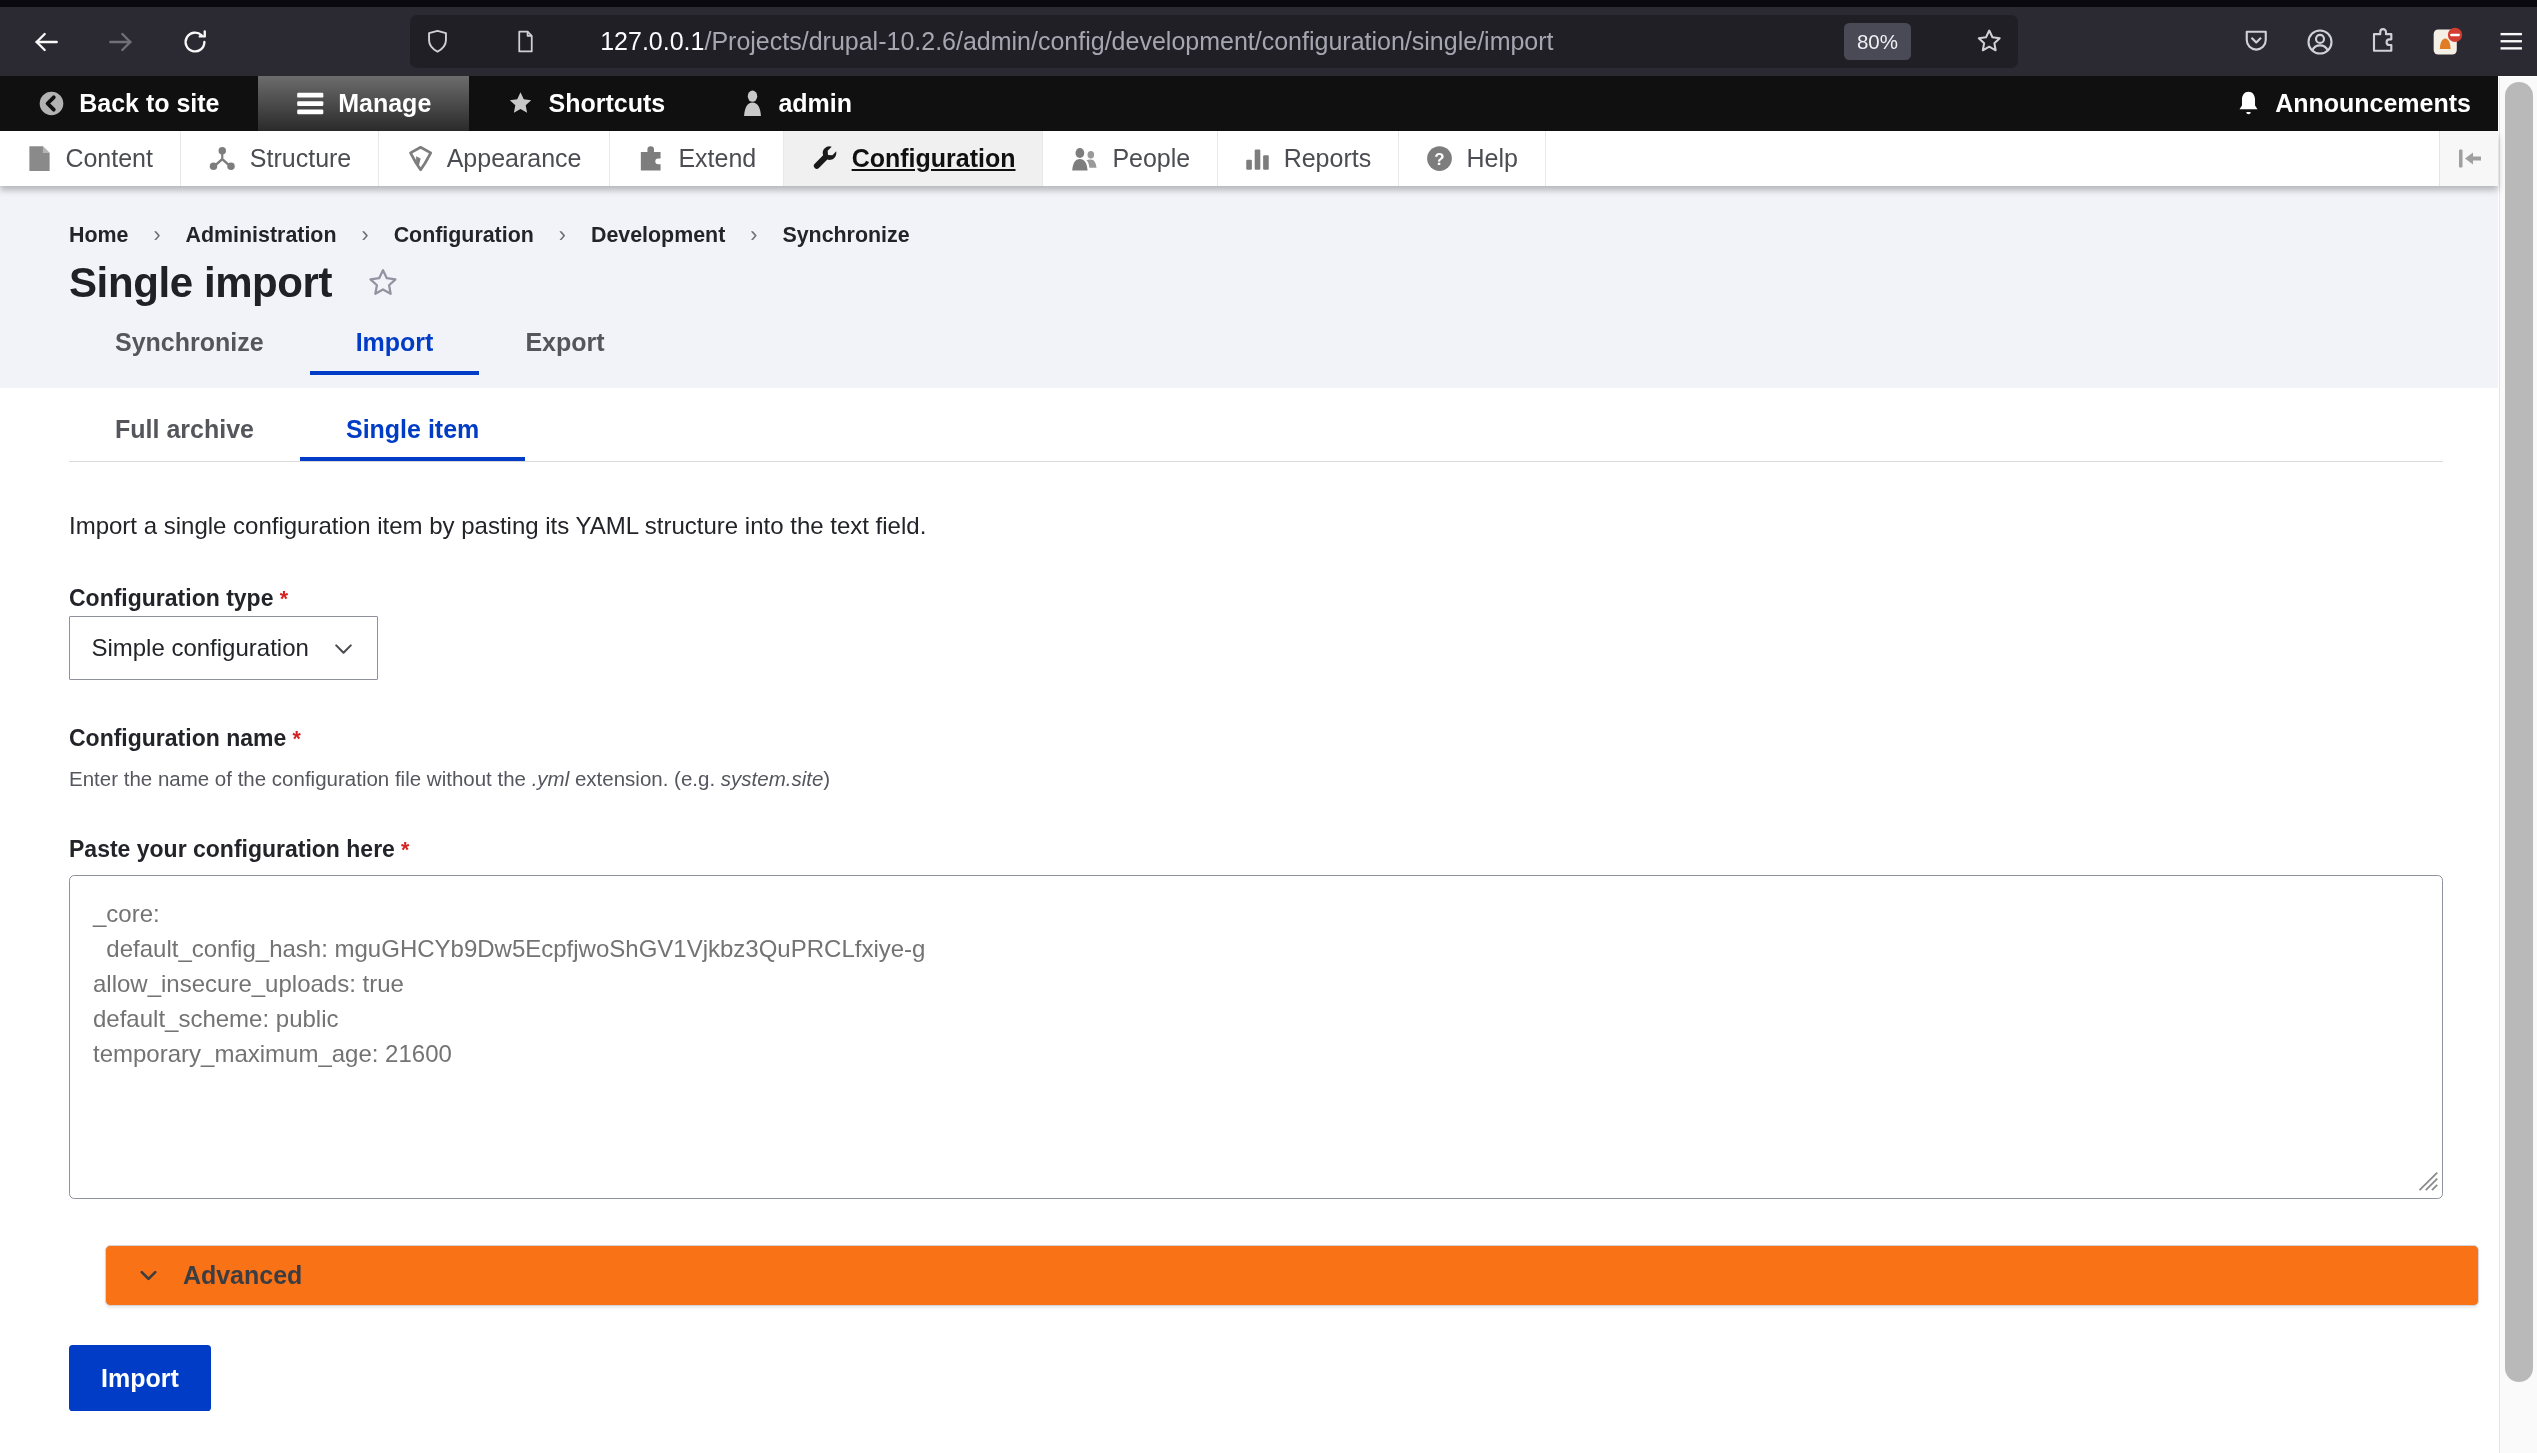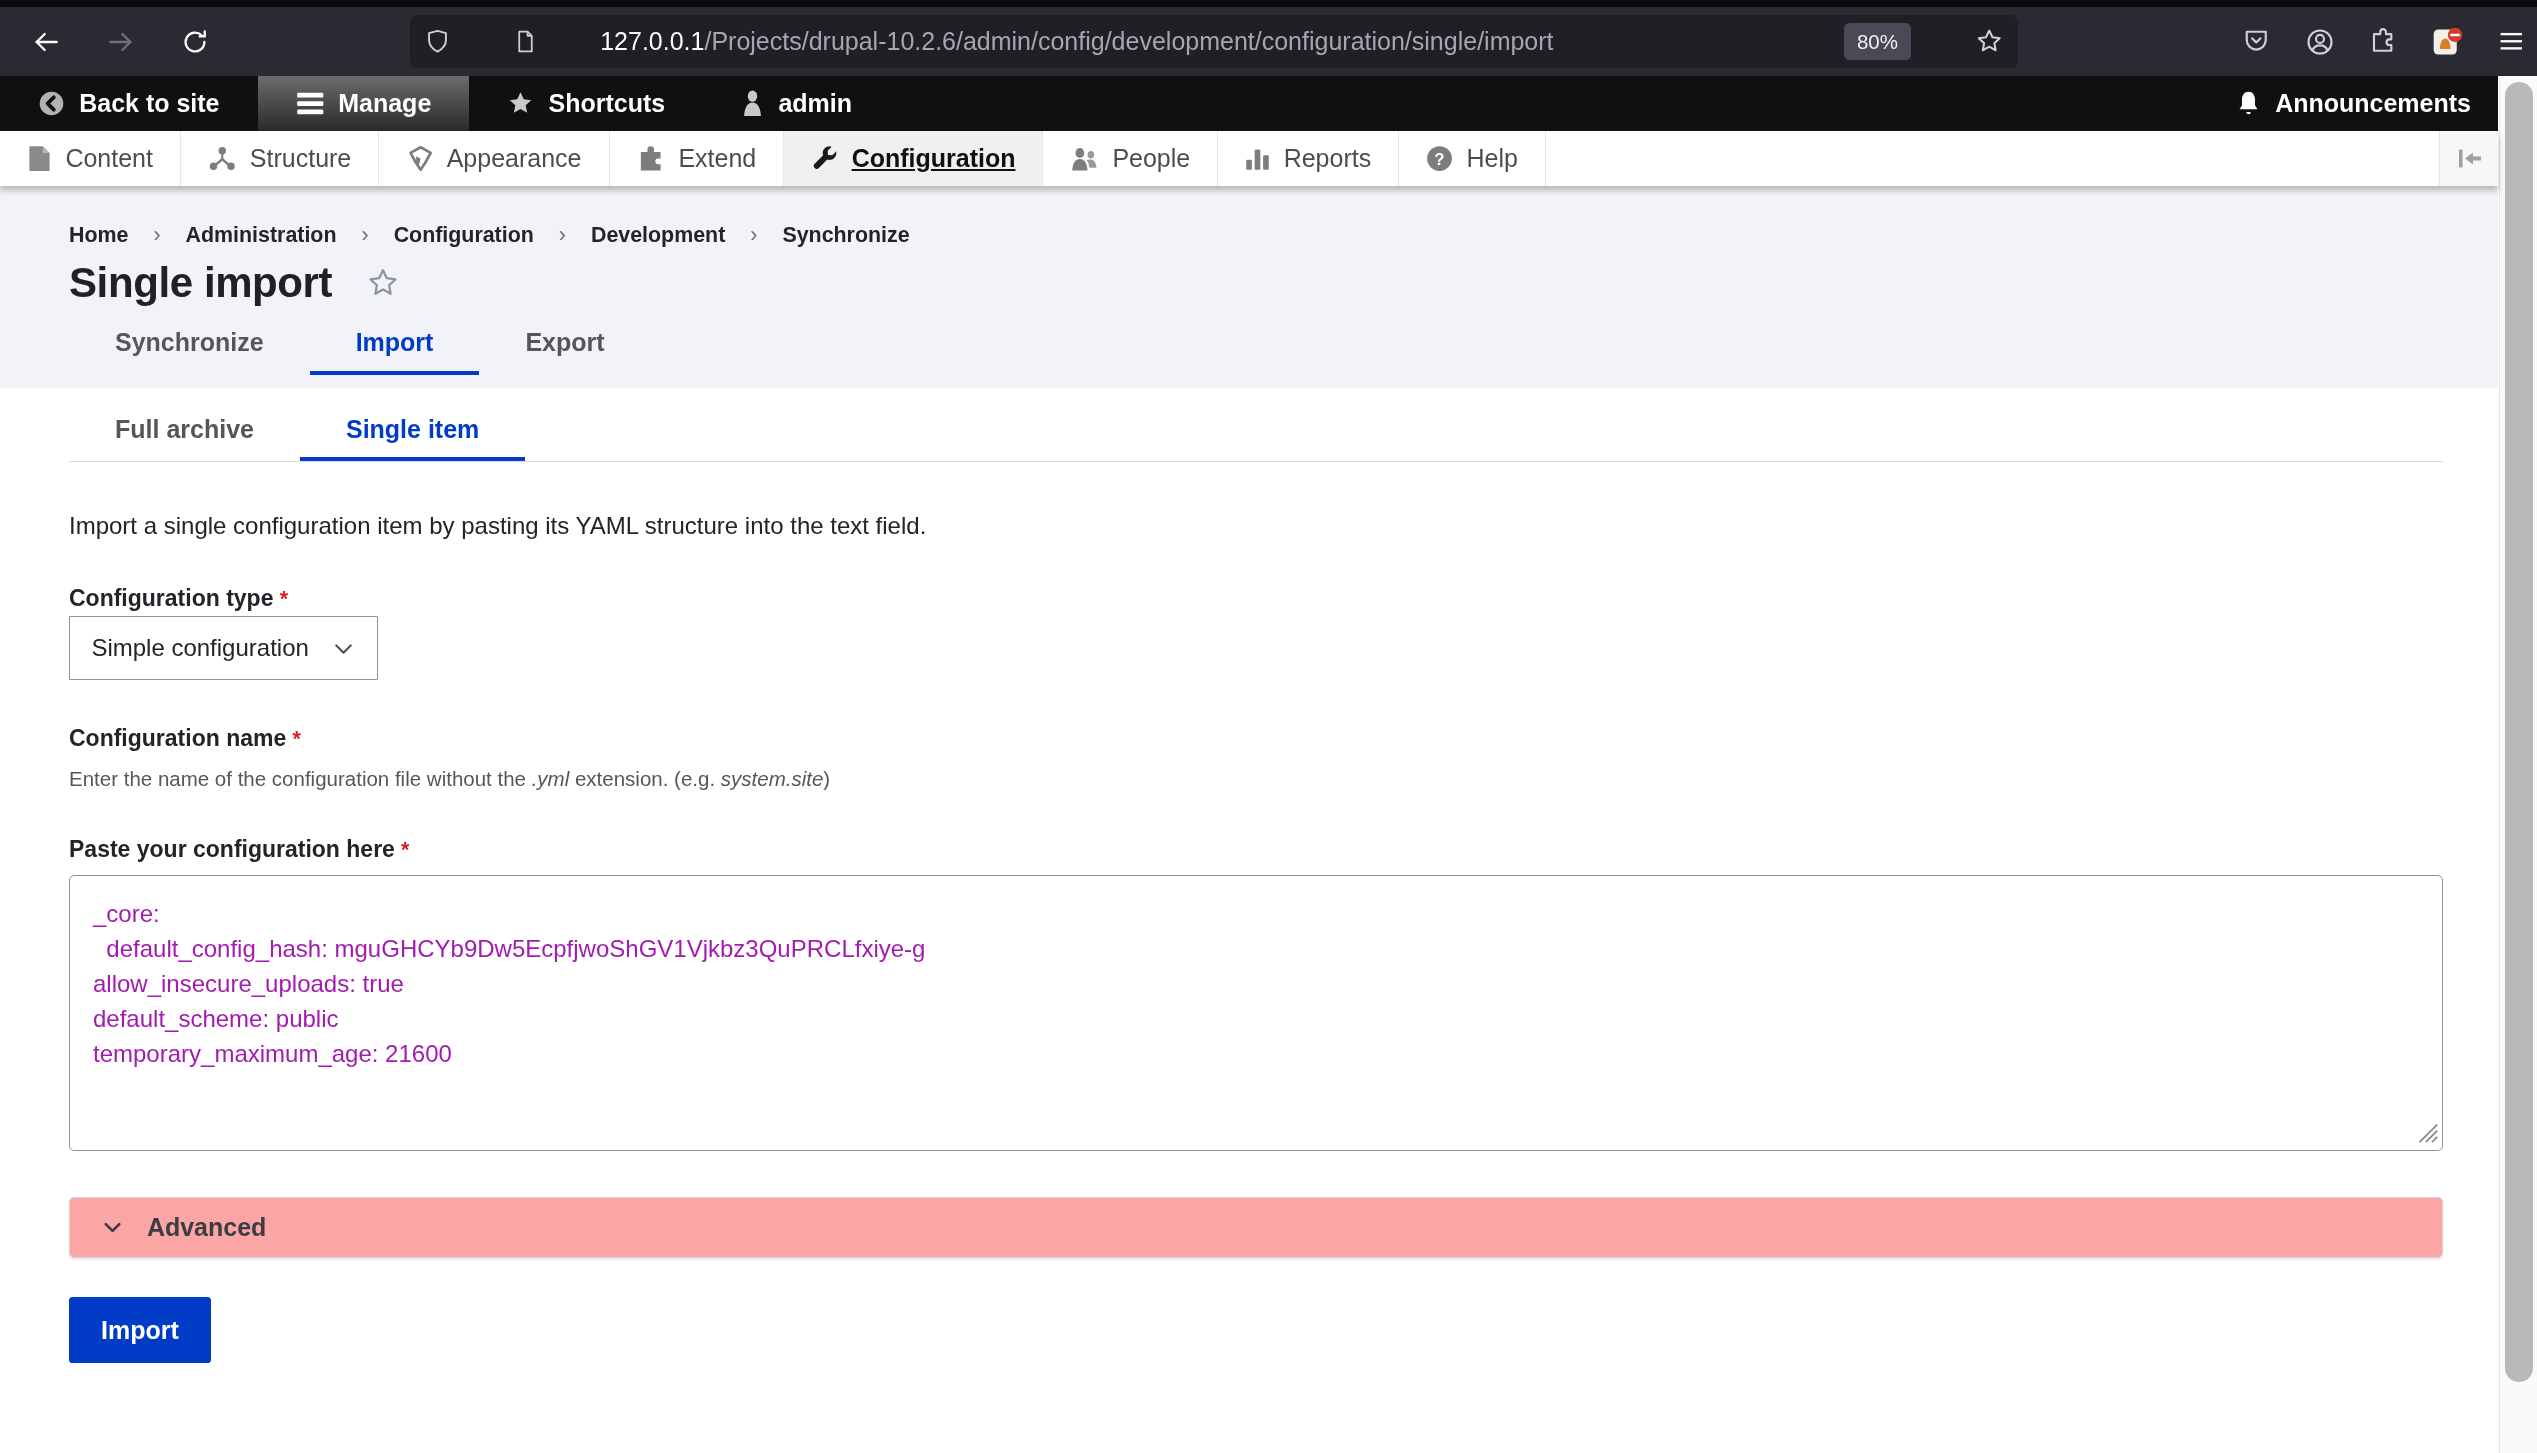--- a/index.html
+++ b/index.html
@@ -73,29 +73,29 @@
   }
   .text-input {
     margin-top:12.5px; display:block; width:917px; height:62px; border:0.9px solid #8e929c;
     border-radius:5.3px; font-size:24px; padding:0 23px; color:#232429;
     font-family:"Liberation Sans", sans-serif; background:#fff;
   }
   .help { margin-top:14.2px; font-size:20.5px; color:#55565e; }
   .help i { font-style:italic; }
   .ta-wrap { position:relative; margin-top:12.5px; width:2374px; }
   .yaml-area {
-    display:block; width:2374px; height:276px; border:0.9px solid #8e929c; border-radius:5.3px;
-    padding:19.6px 23px; font-size:24px; line-height:35px; color:#a21caf;
+    display:block; width:2374px; height:324px; border:0.9px solid #8e929c; border-radius:5.3px;
+    padding:19.6px 23px; font-size:24px; line-height:35px; color:#737373;
     font-family:"Liberation Sans", sans-serif; resize:none; background:#fff;
   }
   .resize-handle { position:absolute; right:4.5px; bottom:7.1px; }
   .advanced {
     margin-top:46px; width:2374px; border:0.9px solid #d5d5db; border-radius:5.3px; height:61px;
     display:flex; align-items:center; gap:21.4px; padding:0 28.5px;
-    box-shadow:0 1.8px 2.7px rgba(0,0,0,0.08); background:#fca5a5;
+    box-shadow:0 1.8px 2.7px rgba(0,0,0,0.08); background:#f97316;margin-left:36px;
   }
   .advanced-label { font-size:25px; font-weight:700; color:#3c3d42; }
   .import-btn {
     margin-top:39px; width:142px; height:66px; background:#003cc5; color:#ffffff;
     font-weight:700; font-size:25px; border:none; border-radius:3.6px; font-family:inherit;
   }
 
   
   .scrollbar-track { position:absolute; right:0; top:77px; width:39px; height:1377px; background:#fafafa; border-left:0.9px solid #e5e5e5; }
   .scrollbar-thumb { position:absolute; left:5.3px; top:4.5px; width:28px; height:1300px; border-radius:14.2px; background:#b9b9b9; }

